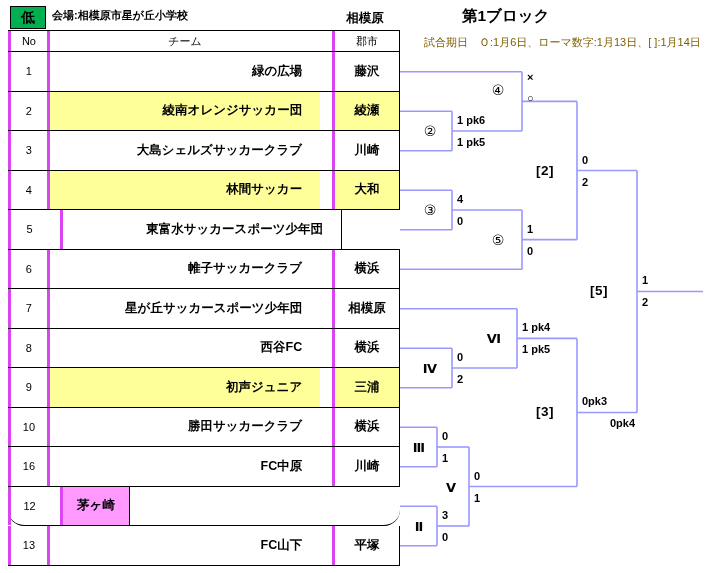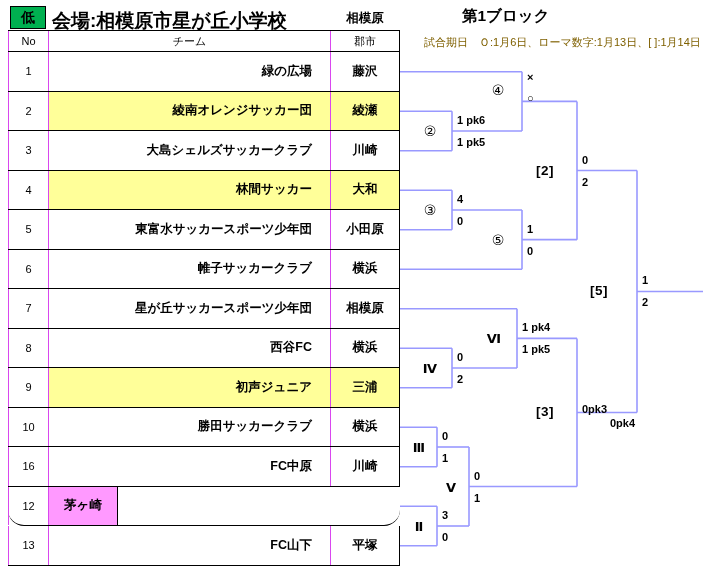--- a/index.html
+++ b/index.html
@@ -8,41 +8,41 @@
     font-family:"Liberation Sans","DejaVu Sans",sans-serif; color:#000;
     overflow:hidden;
   }
   
   .badge {
     position:absolute; left:10px; top:6px; width:34px; height:21px;
     background:var(--c-green,#00B050); border:1px solid #000;
     display:flex; align-items:center; justify-content:center;
     font-size:14px; font-weight:bold;
   }
-  .venue-title { position:absolute; left:52px; top:8px; font-size:19px; font-weight:bold; white-space:nowrap; }
+  .venue-title { position:absolute; left:52px; top:8px; font-size:11px; font-weight:bold; white-space:nowrap; }
   .venue-city  { position:absolute; left:330px; top:10px; width:70px; text-align:center; font-size:12.5px; font-weight:bold; }
   .block-title { position:absolute; left:462px; top:6px; font-size:15.5px; font-weight:bold; white-space:nowrap; }
   .schedule-note { position:absolute; left:424px; top:35px; font-size:11px; color:var(--c-note,#7F6000); white-space:nowrap; }
 
   
   .thead-row {
     position:absolute; left:8px; top:30px; width:392px; height:22px;
     display:flex; box-sizing:border-box;
     border-top:1.5px solid #000; border-bottom:1px solid #000;
     font-size:11px;
   }
   .trow {
     position:absolute; left:8px; width:392px; height:39.5px;
     display:flex; box-sizing:border-box; border-bottom:1px solid #000;
   }
   .cell {
-    box-sizing:border-box; border-left:1px solid #d946ef;
+    box-sizing:border-box; border-left:3px solid #d946ef;
     display:flex; align-items:center; overflow:hidden; white-space:nowrap;
   }
-  .cell:last-child { border-right:1px solid #000; }
+  .cell:last-child { border-right:1px solid #000;margin-left:12px; }
   .c-no   { width:40px;  justify-content:center; font-size:11px; }
   .c-team { width:282px; justify-content:flex-end; padding-right:18px; font-size:12.5px; font-weight:bold; }
   .c-city { width:70px;  justify-content:center; font-size:12.5px; font-weight:bold; }
   .thead-row .cell { justify-content:center; font-weight:normal; font-size:11px; padding:0; }
   .hl-yellow { background:var(--c-yellow,#FFFF99); }
   .hl-pink   { background:var(--c-pink,#FF99FF); }
 
   
   #bracket-svg { position:absolute; left:0; top:0; }
   .match-label {
@@ -91,21 +91,20 @@
         <div class="cell c-city">川崎</div>
       </div>
       <div class="trow" style="top: 170.5px;">
         <div class="cell c-no">4</div>
         <div class="cell c-team hl-yellow">林間サッカー</div>
         <div class="cell c-city hl-yellow">大和</div>
       </div>
       <div class="trow" style="top: 210px;">
         <div class="cell c-no">5</div>
         <div class="cell c-team">東富水サッカースポーツ少年団</div>
-        <div class="cell c-city">小田原</div>
       </div>
       <div class="trow" style="top: 249.5px;">
         <div class="cell c-no">6</div>
         <div class="cell c-team">帷子サッカークラブ</div>
         <div class="cell c-city">横浜</div>
       </div>
       <div class="trow" style="top: 289px;">
         <div class="cell c-no">7</div>
         <div class="cell c-team">星が丘サッカースポーツ少年団</div>
         <div class="cell c-city">相模原</div>
@@ -206,20 +205,20 @@
       <div class="match-label lbl-roman" style="left: 419px; top: 447px;">Ⅲ</div>
       <div class="score" style="left: 442px; top: 436px;">0</div>
       <div class="score" style="left: 442px; top: 458px;">1</div>
       <div class="match-label lbl-roman" style="left: 419px; top: 526px;">Ⅱ</div>
       <div class="score" style="left: 442px; top: 515px;">3</div>
       <div class="score" style="left: 442px; top: 537px;">0</div>
       <div class="match-label lbl-roman" style="left: 451px; top: 486.5px;">Ⅴ</div>
       <div class="score" style="left: 474px; top: 475.5px;">0</div>
       <div class="score" style="left: 474px; top: 497.5px;">1</div>
       <div class="match-label lbl-brk" style="left: 545px; top: 412.438px;">[3]</div>
-      <div class="score" style="left: 582px; top: 401.438px; margin-top: 8px;">0pk3</div>
+      <div class="score" style="left: 582px; top: 401.438px;">0pk3</div>
       <div class="score" style="left: 582px; top: 423.438px; padding-left: 28px;">0pk4</div>
       <div class="match-label lbl-brk" style="left: 599px; top: 291.469px;">[5]</div>
       <div class="score" style="left: 642px; top: 280.469px;">1</div>
       <div class="score" style="left: 642px; top: 302.469px;">2</div>
     </div>
 
 </div>
 
 </body></html>

